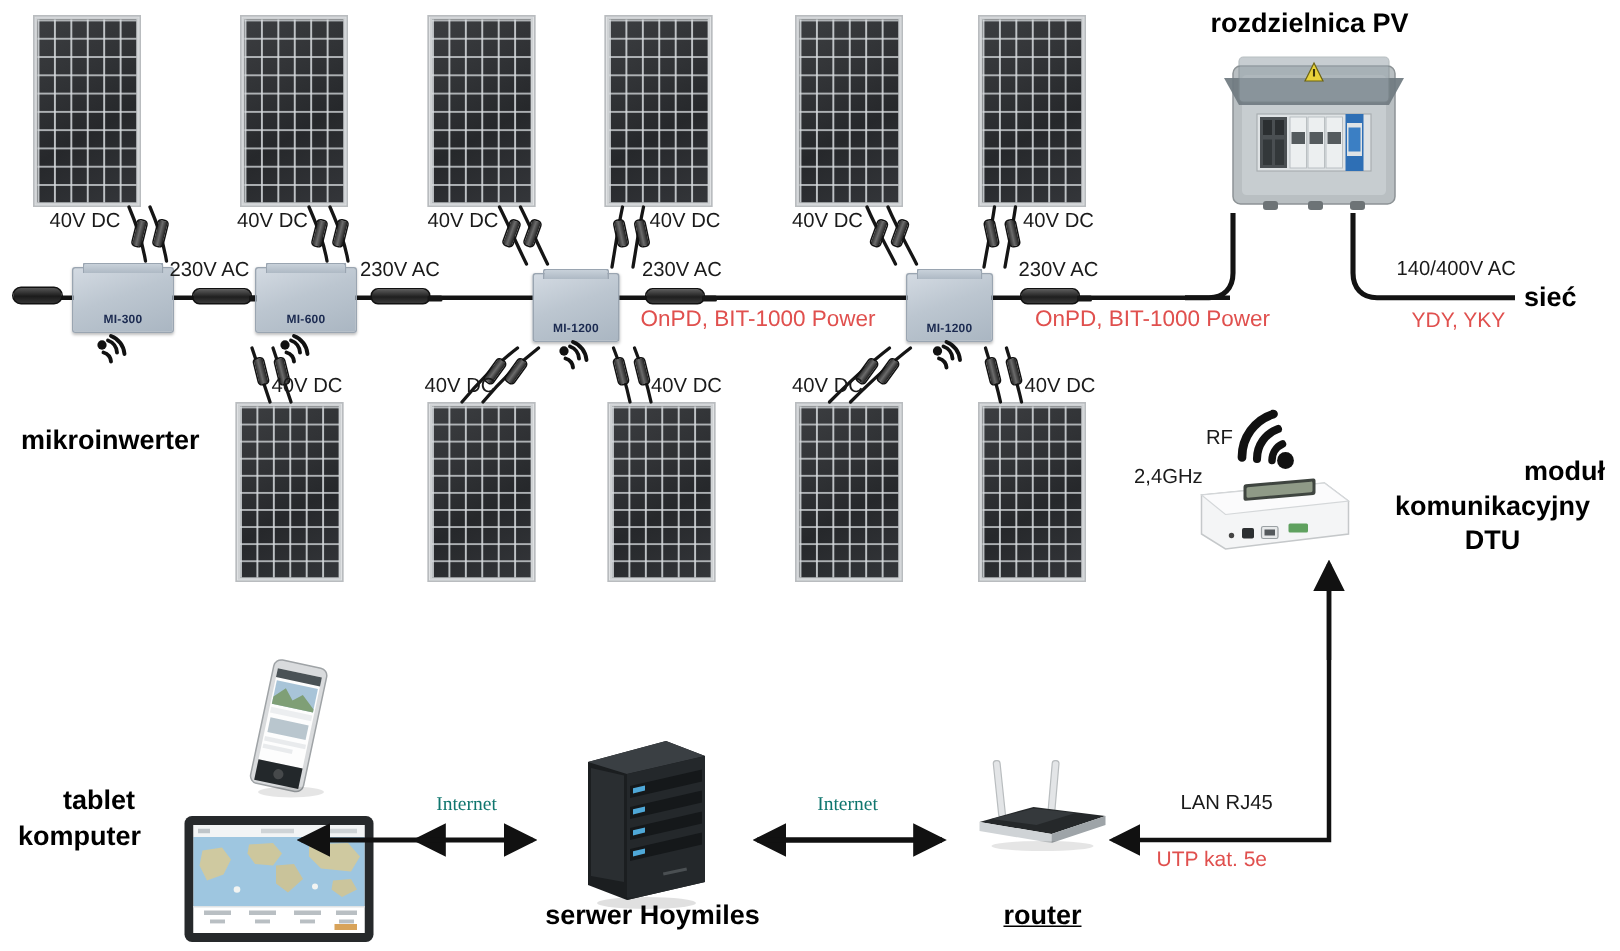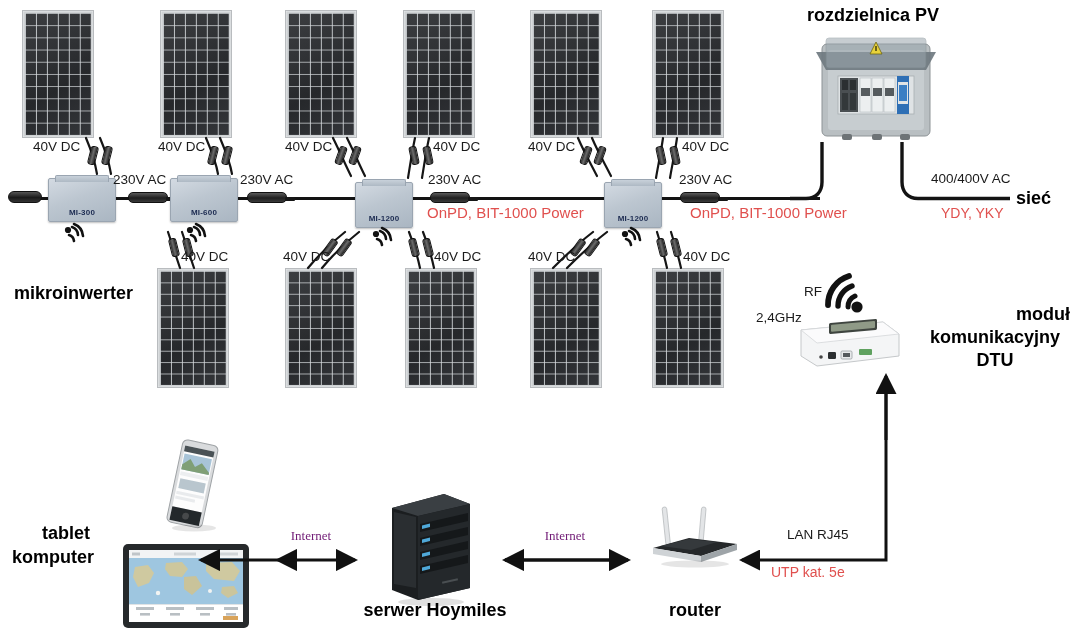--- a/index.html
+++ b/index.html
@@ -8,21 +8,21 @@
     width:1080px; height:634px; position:relative; overflow:hidden;
     font-family:"Liberation Sans", sans-serif; color:#111;
   }
   #stage { position:absolute; inset:0; }
 
   .lbl { position:absolute; white-space:nowrap; line-height:1; }
   .lbl-sm   { font-size:13.5px; color:#1a1a1a; }
   .lbl-red  { font-size:15px; color:#e0504e; }
   .lbl-red-sm { font-size:14px; color:#e0504e; }
   .lbl-bold-lg { font-size:18px; font-weight:bold; color:#000; }
-  .lbl-serif { font-size:13px; color:#701a75; font-family:"Liberation Serif", serif; }
+  .lbl-serif { font-size:13px; color:#0f766e; font-family:"Liberation Serif", serif; }
   .lbl-mi { font-size:8px; font-weight:bold; color:#1b2a50; letter-spacing:.2px; }
   .center { text-align:center; }
 
   
   .panel {
     position:absolute; background:#cfd2d4;
     border:1px solid #b9bcbf; padding:2px;
     box-shadow:0 0 0 0.5px #e6e8e9 inset;
   }
   .panel-inner {
@@ -297,21 +297,21 @@
       <rect x="85" y="46" width="12" height="38" fill="#2e6fb5"></rect>
       <rect x="86" y="52" width="10" height="22" fill="#dfe3e5"></rect>
       <rect x="87" y="55" width="8" height="16" fill="#3b7fc4"></rect>
 
       <rect x="30" y="104" width="10" height="6" rx="2" fill="#6d7376"></rect>
       <rect x="60" y="104" width="10" height="6" rx="2" fill="#6d7376"></rect>
       <rect x="88" y="104" width="10" height="6" rx="2" fill="#6d7376"></rect>
     </svg>
   </div>
 
-  <div class="lbl lbl-sm" style="left:931px; top:172px;">400/400V AC</div>
+  <div class="lbl lbl-sm" style="left:931px; top:172px;">140/400V AC</div>
   <div class="lbl lbl-bold-lg" style="left:1016px; top:189px;">sieć</div>
   <div class="lbl lbl-red-sm" style="left:941px; top:206px;">YDY, YKY</div>
 
   <div class="dtu" style="left:795px; top:312px; width:110px; height:62px;">
     <svg width="110" height="62" viewBox="0 0 110 62">
       <path d="M6,18 L88,10 L104,22 L104,44 L22,54 L6,44 Z" fill="#f4f5f6" stroke="#c5c8ca" stroke-width="1"></path>
       <path d="M6,18 L88,10 L104,22 L22,31 Z" fill="#fbfbfc" stroke="#d4d7d9" stroke-width="0.8"></path>
       <rect x="34" y="14" width="48" height="11" rx="1.5" fill="#3f4540" transform="skewY(-5)"></rect>
       <rect x="36" y="16" width="44" height="7" rx="1" fill="#8f9a87" transform="skewY(-5)"></rect>
       <circle cx="26" cy="45" r="1.8" fill="#444"></circle>
@@ -420,21 +420,21 @@
     <svg width="100" height="70" viewBox="0 0 100 70">
       <rect x="19" y="7" width="4.5" height="38" rx="2" fill="#e3e5e7" stroke="#b9bdbf" stroke-width="0.8" transform="rotate(-6 21 26)"></rect>
       <rect x="55" y="7" width="4.5" height="38" rx="2" fill="#e3e5e7" stroke="#b9bdbf" stroke-width="0.8" transform="rotate(5 57 26)"></rect>
       <path d="M8,48 L44,38 L92,44 L56,56 Z" fill="#25282a"></path>
       <path d="M8,48 L8,54 L56,62 L56,56 Z" fill="#cfd3d6"></path>
       <path d="M56,56 L92,44 L92,50 L56,62 Z" fill="#9ea4a8"></path>
       <path d="M16,46 L44,39 L72,42 L46,50 Z" fill="#35393c"></path>
       <ellipse cx="50" cy="64" rx="34" ry="3.4" fill="#000" opacity="0.10"></ellipse>
     </svg>
   </div>
-  <div class="lbl lbl-bold-lg center" style="left:620px; top:601px; width:150px;">router</div>
+  <div class="lbl lbl-bold-lg center" style="left:620px; top:601px; width:150px;text-decoration:underline;">router</div>
 
   <svg class="arrowsvg" style="left:0; top:0;" width="1080" height="634">
     <defs>
       <marker id="ah" markerWidth="7" markerHeight="7" refX="6" refY="3.5" orient="auto">
         <path d="M0,0 L7,3.5 L0,7 Z" fill="#111"></path>
       </marker>
       <marker id="ah2" markerWidth="7" markerHeight="7" refX="6" refY="3.5" orient="auto">
         <path d="M0,0 L7,3.5 L0,7 Z" fill="#111"></path>
       </marker>
     </defs>

